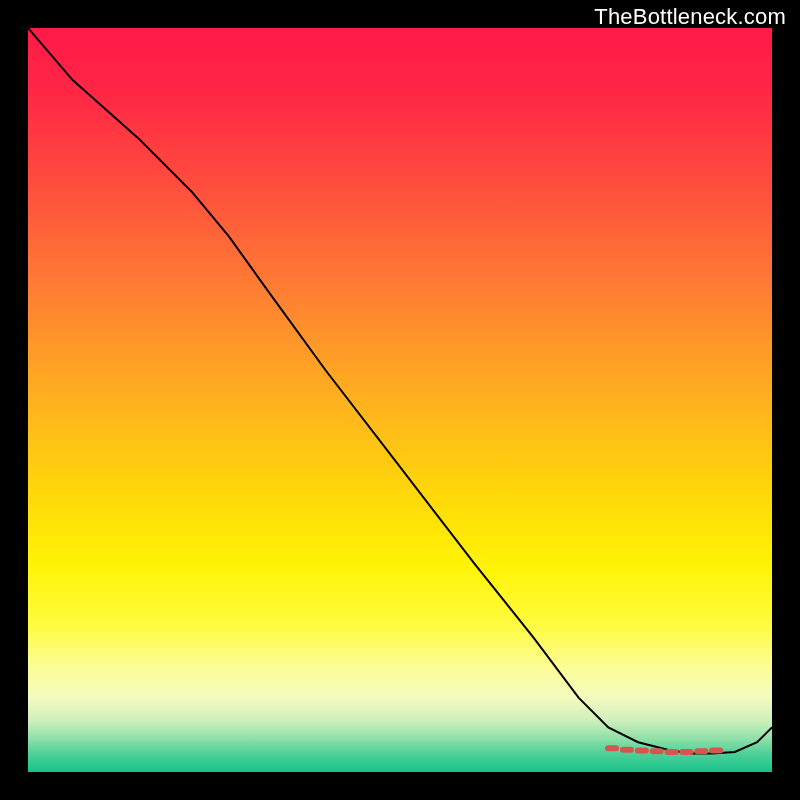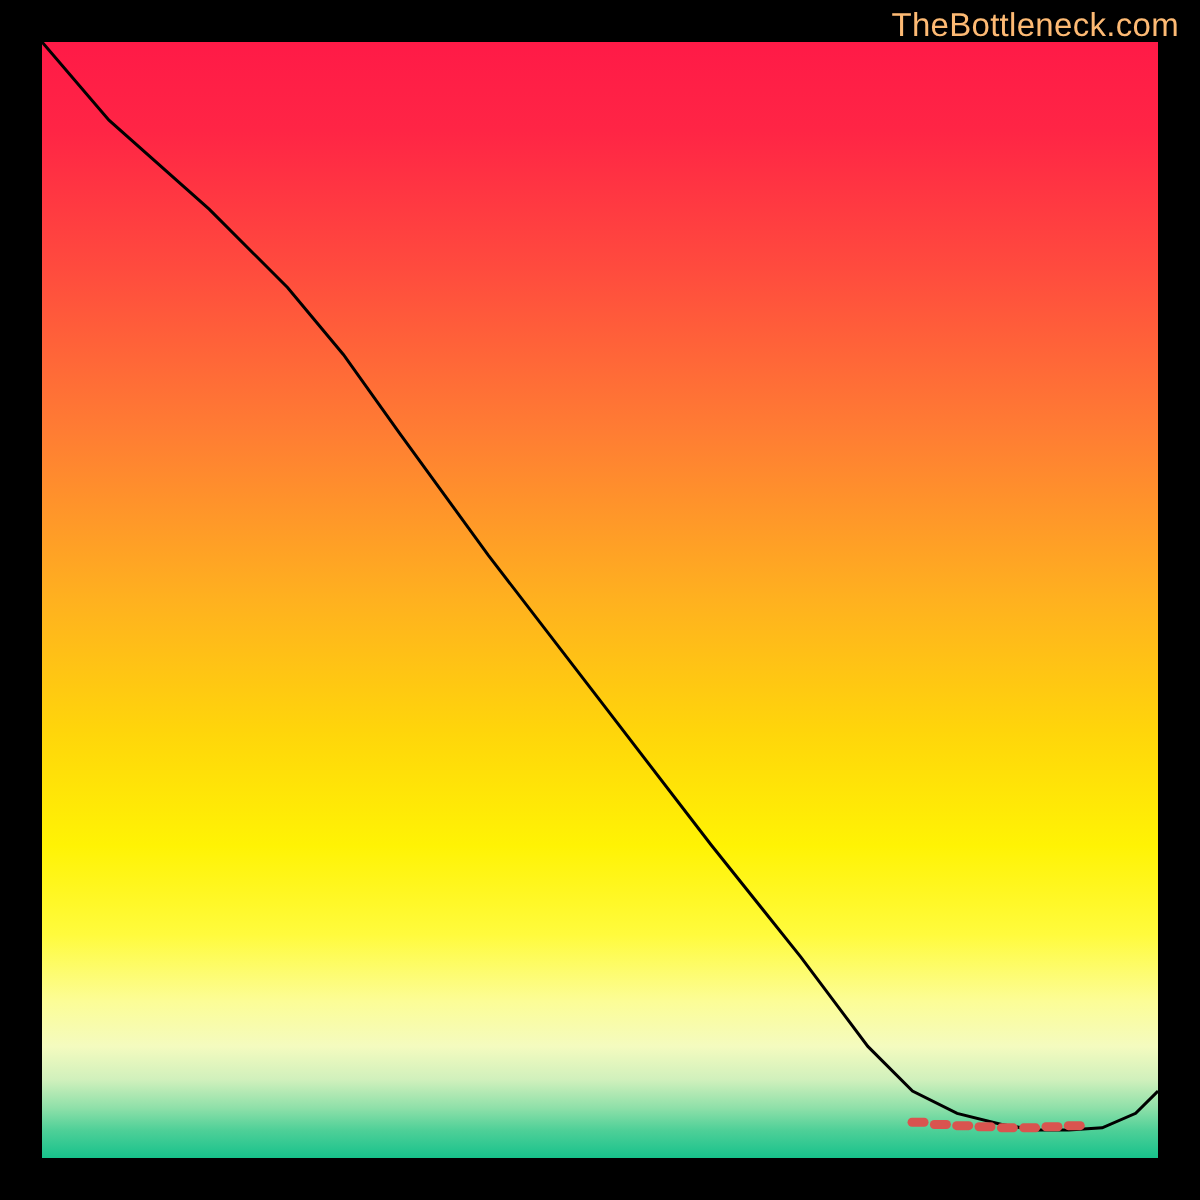--- a/index.html
+++ b/index.html
@@ -26,21 +26,21 @@
   }
   .plot-area svg {
     display: block;
     width: 100%;
     height: 100%;
   }
   .attribution {
     position: absolute;
     top: 4px;
     right: 14px;
-    color: #fdba74;
+    color: #ffffff;
     font-size: 22px;
     letter-spacing: 0.2px;
   }
 </style>
 </head>
 <body>
 
 <div class="frame">
 
   <div class="attribution">TheBottleneck.com</div>

